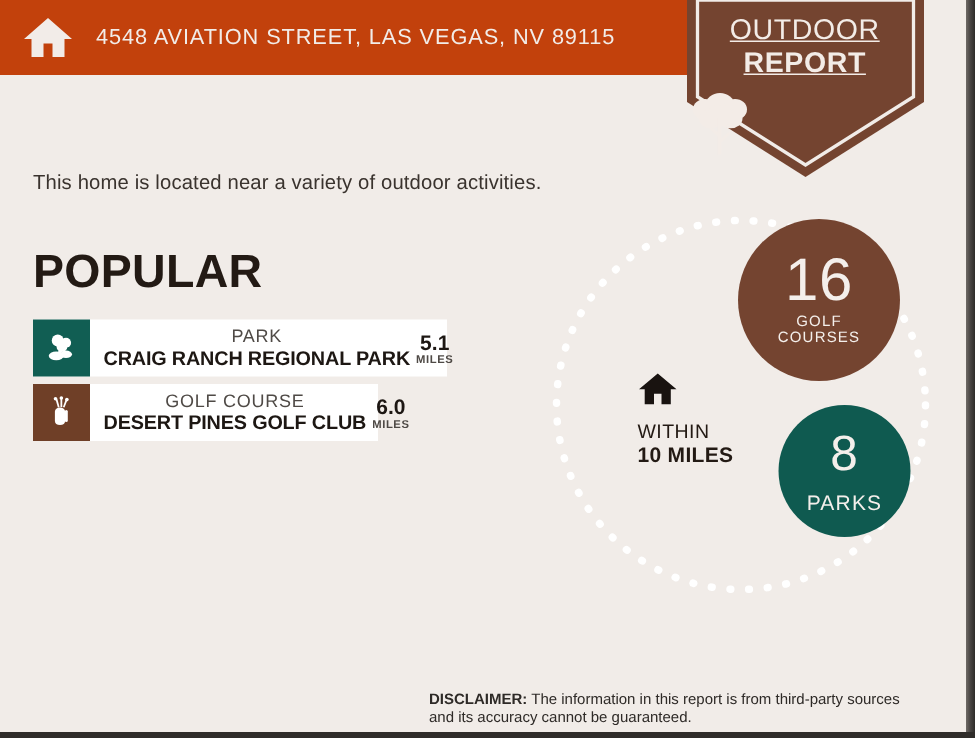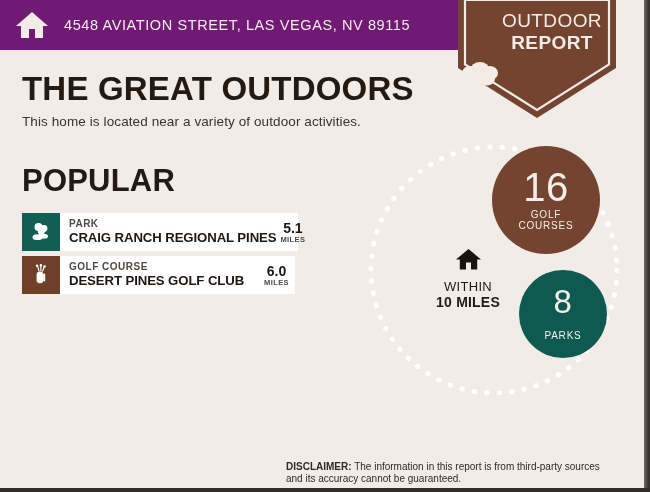--- a/index.html
+++ b/index.html
@@ -28,21 +28,21 @@
     position: absolute;
     left: 0; bottom: 0;
     width: 650px; height: 4px;
     background: #2f2c2a;
   }
   
   #header {
     position: absolute;
     top: 0; left: 0;
     width: 528px; height: 50px;
-    background: #701a75;
+    background: #c2410c;
   }
   #header-inner {
     display: flex;
     align-items: center;
     height: 50px;
     padding-left: 15px;
   }
   .home-icon-hdr svg { display:block; }
   #header-address {
     margin-left: 15px;
@@ -55,27 +55,28 @@
   
   #banner {
     position: absolute;
     top: 0; left: 458px;
     width: 158px; height: 118px;
   }
   #banner svg { display: block; }
   #banner-text {
     position: absolute;
     top: 10px; left: 0;
-    width: 188px;
+    width: 157px;
     text-align: center;
     color: #f3ece7;
     font-size: 19px;
     font-weight: 400;
     line-height: 22px;
     letter-spacing: 0.4px;
+    text-decoration: underline;
   }
   #banner-line2 { font-weight: 700; }
   #banner-tree {
     position: absolute;
     top: 57px; left: 0;
     width: 158px;
     text-align: center;
   }
   
   #headline {
@@ -104,41 +105,42 @@
   
   .poi-row {
     position: absolute;
     left: 22px;
     height: 38px;
     display: flex;
     align-items: stretch;
     background: #ffffff;
   }
   #poi-row-0 { top: 213px; width: 276px; }
-  #poi-row-1 { top: 256px; width: 273px; }
+  #poi-row-1 { top: 256px; width: 230px; }
   .poi-icon {
     width: 38px;
     min-width: 38px;
     display: flex;
     align-items: center;
     justify-content: center;
   }
   .poi-body {
     flex: 1;
     display: flex;
     align-items: center;
     justify-content: space-between;
     padding: 0 6px 0 9px;
   }
   .poi-textcol { line-height: 1.05; }
   .poi-cat {
-    font-size: 10px;
-    font-weight: 700;
+    font-size: 12px;
+    font-weight: 400;
     color: #4f4a46;
     letter-spacing: 0.5px;
+    text-align: center;
   }
   .poi-name {
     font-size: 13.2px;
     font-weight: 700;
     color: #1d1713;
     letter-spacing: -0.1px;
     margin-top: 1px;
     white-space: nowrap;
   }
   .poi-distcol {
@@ -191,26 +193,26 @@
   }
   #stat-parks .stat-num { font-size: 33px; }
   .stat-label {
     font-size: 10px;
     font-weight: 400;
     letter-spacing: 0.8px;
     text-align: center;
     line-height: 11px;
     margin-top: 4px;
   }
-  #stat-parks .stat-label { font-size: 10px; margin-top: 12px; }
+  #stat-parks .stat-label { font-size: 14px; margin-top: 12px; }
   #within-block {
     position: absolute;
     top: 248px; left: 425px;
     width: 86px;
-    text-align: center;
+    text-align: left;
   }
   #within-line1 {
     font-size: 13px;
     color: #231a14;
     letter-spacing: 0.3px;
     margin-top: 3px;
   }
   #within-line2 {
     font-size: 14px;
     font-weight: 700;
@@ -275,42 +277,41 @@
           <ellipse cx="29" cy="22" rx="8" ry="6.5"></ellipse>
           <ellipse cx="22" cy="20" rx="9" ry="7"></ellipse>
           <rect x="20.4" y="22" width="2.6" height="24"></rect>
           <path d="M21.6,32 L15,27 L15,29 L21.6,35 Z"></path>
           <path d="M21.8,36 L28.5,30.5 L28.5,32.6 L21.8,39 Z"></path>
         </g>
       </svg>
     </div>
   </div>
 
-  <div id="headline">THE GREAT OUTDOORS</div>
   <div id="popular-title">POPULAR</div>
 
   <div id="subhead">This home is located near a variety of outdoor activities.</div>
 
   <div class="poi-row" id="poi-row-0">
     <div class="poi-icon" style="background:#115e53">
       <svg width="24" height="24" viewBox="0 0 24 24">
         <g fill="#ffffff">
           <circle cx="9.5" cy="7" r="4"></circle>
           <circle cx="15" cy="8.5" r="3.4"></circle>
           <circle cx="12.3" cy="11" r="3.6"></circle>
           <path d="M11.6,10.5 L9,16.2 L11.2,17 L13.6,11.4 Z"></path>
           <ellipse cx="8.5" cy="17.2" rx="5" ry="2.9"></ellipse>
           <ellipse cx="15" cy="16.2" rx="4" ry="2.5"></ellipse>
         </g>
       </svg>
     </div>
     <div class="poi-body">
       <div class="poi-textcol">
         <div class="poi-cat">PARK</div>
-        <div class="poi-name">CRAIG RANCH REGIONAL PINES</div>
+        <div class="poi-name">CRAIG RANCH REGIONAL PARK</div>
       </div>
       <div class="poi-distcol">
         <div class="poi-dist">5.1</div>
         <div class="poi-unit">MILES</div>
       </div>
     </div>
   </div>
 
   <div class="poi-row" id="poi-row-1">
     <div class="poi-icon" style="background:#6f3f27">

